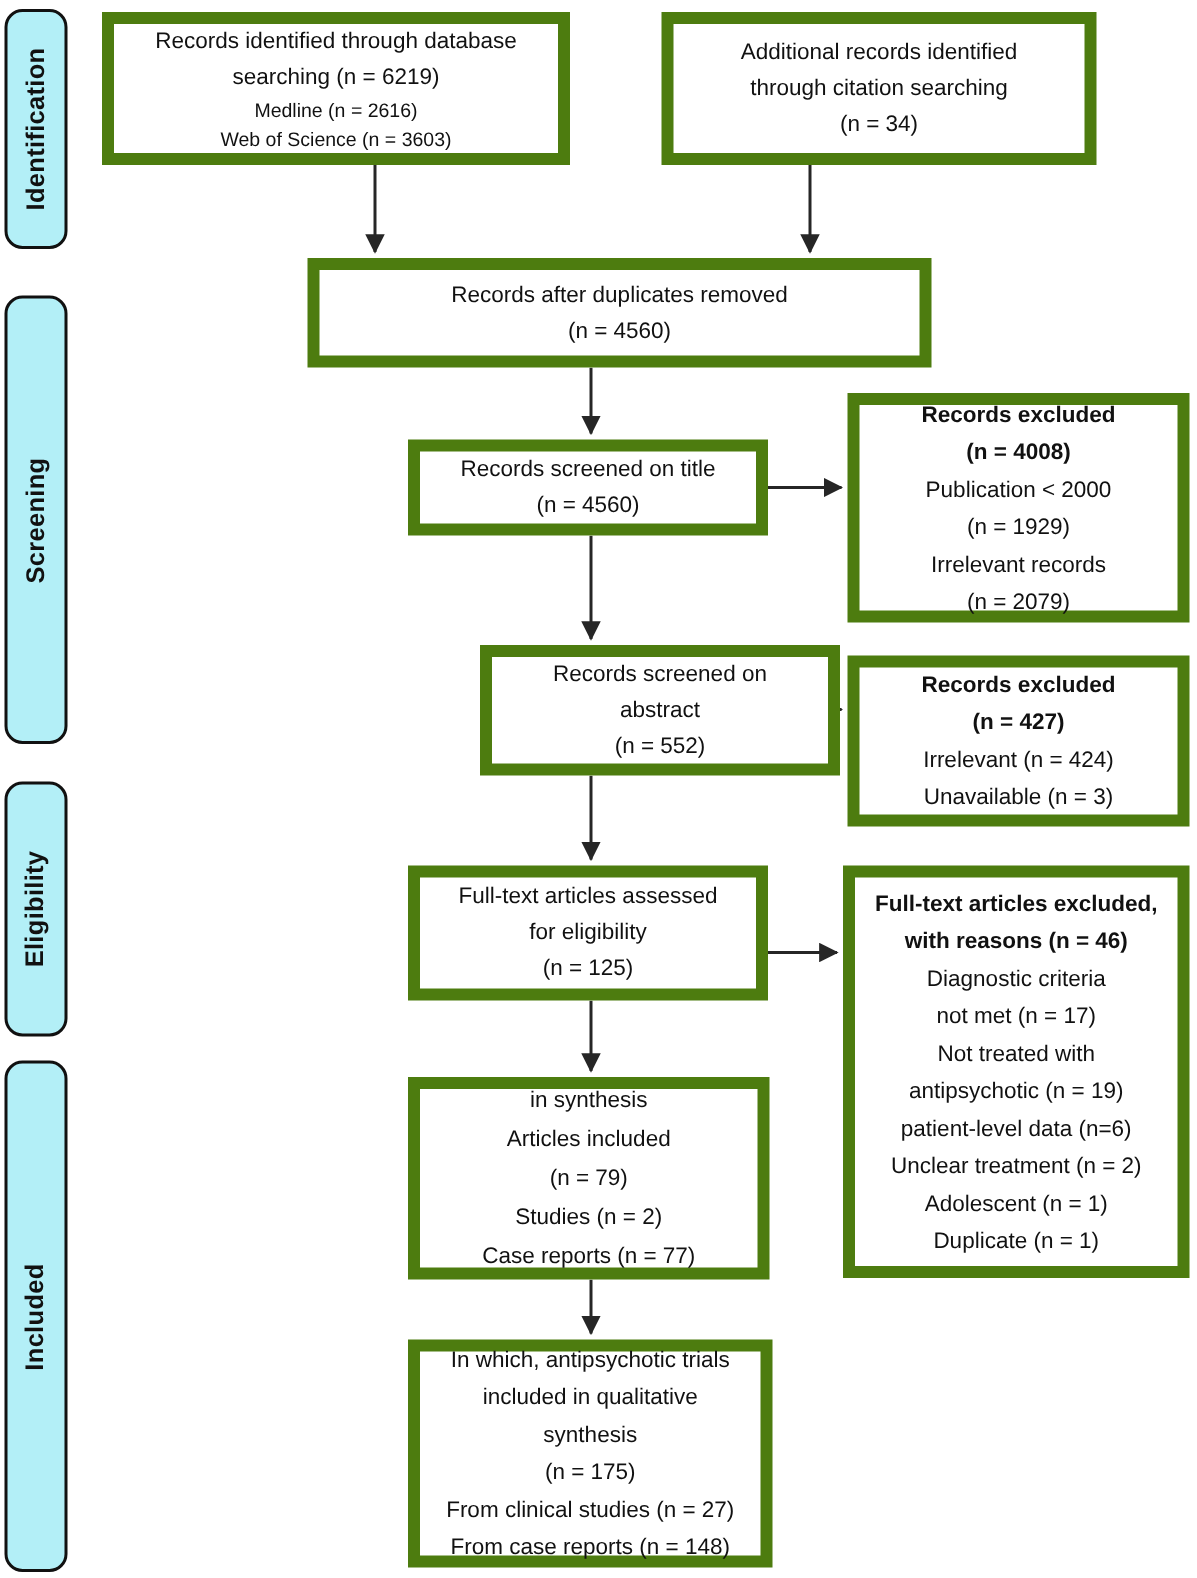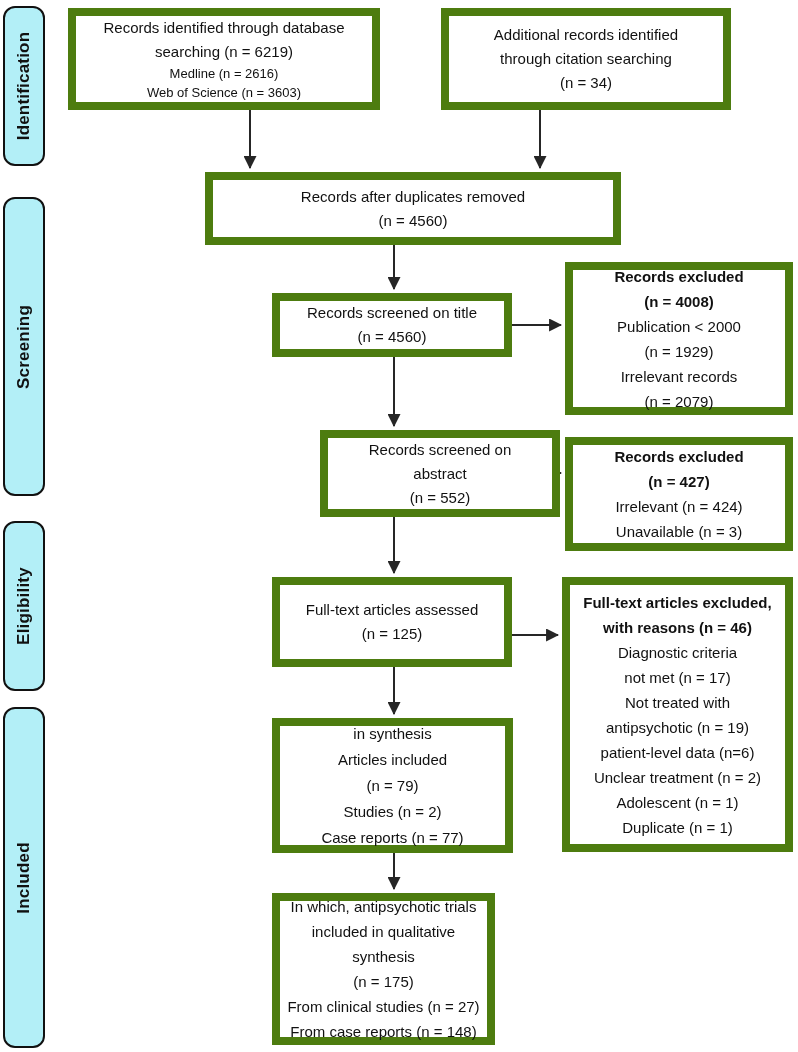--- a/index.html
+++ b/index.html
@@ -137,20 +137,21 @@
 
   <div class="box" id="box-records-excluded-abstract" style="left:565px; top:437px; width:228px; height:114px;">
     <div class="ln b">Records excluded</div>
     <div class="ln b">(n = 427)</div>
     <div class="ln">Irrelevant (n = 424)</div>
     <div class="ln">Unavailable (n = 3)</div>
   </div>
 
   <div class="box" style="left:272px; top:577px; width:240px; height:90px;">
     <div class="ln">Full-text articles assessed</div>
+    <div class="ln">for eligibility</div>
     <div class="ln">(n = 125)</div>
   </div>
 
   <div class="box" id="box-fulltext-excluded" style="left:562px; top:577px; width:231px; height:275px;">
     <div class="ln b">Full-text articles excluded,</div>
     <div class="ln b">with reasons (n = 46)</div>
     <div class="ln">Diagnostic criteria</div>
     <div class="ln">not met (n = 17)</div>
     <div class="ln">Not treated with</div>
     <div class="ln">antipsychotic (n = 19)</div>
@@ -161,21 +162,21 @@
   </div>
 
   <div class="box" id="box-included-synthesis" style="left:272px; top:718px; width:241px; height:135px;">
     <div class="ln">in synthesis</div>
     <div class="ln">Articles included</div>
     <div class="ln">(n = 79)</div>
     <div class="ln">Studies (n = 2)</div>
     <div class="ln">Case reports (n = 77)</div>
   </div>
 
-  <div class="box" id="box-qualitative-synthesis" style="left:272px; top:893px; width:223px; height:152px;">
+  <div class="box" id="box-qualitative-synthesis" style="left:272px; top:893px; width:243px; height:152px;">
     <div class="ln">In which, antipsychotic trials</div>
     <div class="ln">included in qualitative</div>
     <div class="ln">synthesis</div>
     <div class="ln">(n = 175)</div>
     <div class="ln">From clinical studies (n = 27)</div>
     <div class="ln">From case reports (n = 148)</div>
   </div>
 
 </div>
 

